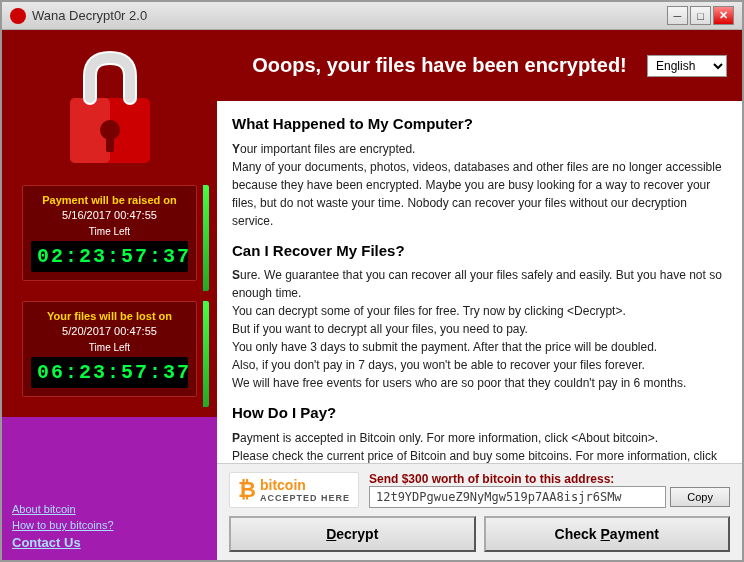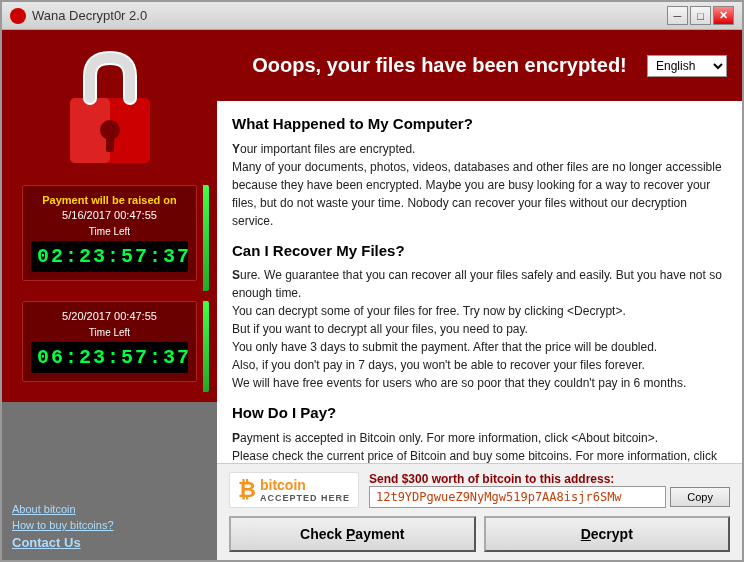--- a/index.html
+++ b/index.html
@@ -158,21 +158,21 @@
       right: -2px;
       top: 0;
       width: 6px;
       height: 100%;
       background: linear-gradient(to bottom, #44ff44, #22aa22);
       border-radius: 0 2px 2px 0;
     }
 
     .left-bottom {
       flex: 1;
-      background: #737373;
+      background: #a21caf;
       padding: 10px;
       display: flex;
       flex-direction: column;
       justify-content: flex-end;
       gap: 4px;
     }
 
     .left-link {
       color: #aaddff;
       font-size: 11px;
@@ -296,21 +296,21 @@
       gap: 4px;
     }
 
     .address-field {
       flex: 1;
       border: 1px solid #999;
       padding: 3px 6px;
       font-size: 12px;
       font-family: monospace;
       background: white;
-      color: #c2410c;
+      color: #404040;
     }
 
     .copy-btn {
       background: linear-gradient(to bottom, #f5f5f5, #ddd);
       border: 1px solid #888;
       padding: 3px 16px;
       font-size: 11px;
       cursor: pointer;
       white-space: nowrap;
     }
@@ -396,20 +396,21 @@
           <div class="timer-label">Payment will be raised on</div>
           <div class="timer-date">5/16/2017 00:47:55</div>
           <div class="timer-left-label">Time Left</div>
           <div class="timer-display">02:23:57:37</div>
         </div>
         <div class="green-bar"></div>
       </div>
 
       <div class="timer-box-wrapper">
         <div class="timer-box">
+          <div class="timer-label">Your files will be lost on</div>
           <div class="timer-date">5/20/2017 00:47:55</div>
           <div class="timer-left-label">Time Left</div>
           <div class="timer-display">06:23:57:37</div>
         </div>
         <div class="green-bar"></div>
       </div>
 
       <div class="left-bottom">
         <span class="left-link">About bitcoin</span>
         <span class="left-link">How to buy bitcoins?</span>
@@ -467,22 +468,22 @@
             <div class="send-label">Send $300 worth of bitcoin to this address:</div>
             <div class="address-row">
               <input class="address-field" type="text" readonly="" value="12t9YDPgwueZ9NyMgw519p7AA8isjr6SMw" style="">
               <button class="copy-btn">Copy</button>
             </div>
           </div>
         </div>
 
         <div class="action-buttons">
           <button class="action-btn">
-            <span>Check <span class="underline-char">P</span>ayment</span>
+            <span><span class="underline-char">D</span>ecrypt</span>
           </button>
           <button class="action-btn">
-            <span><span class="underline-char">D</span>ecrypt</span>
+            <span>Check <span class="underline-char">P</span>ayment</span>
           </button>
         </div>
       </div>
     </div>
   </div>
 </div>
 
 </body></html>

